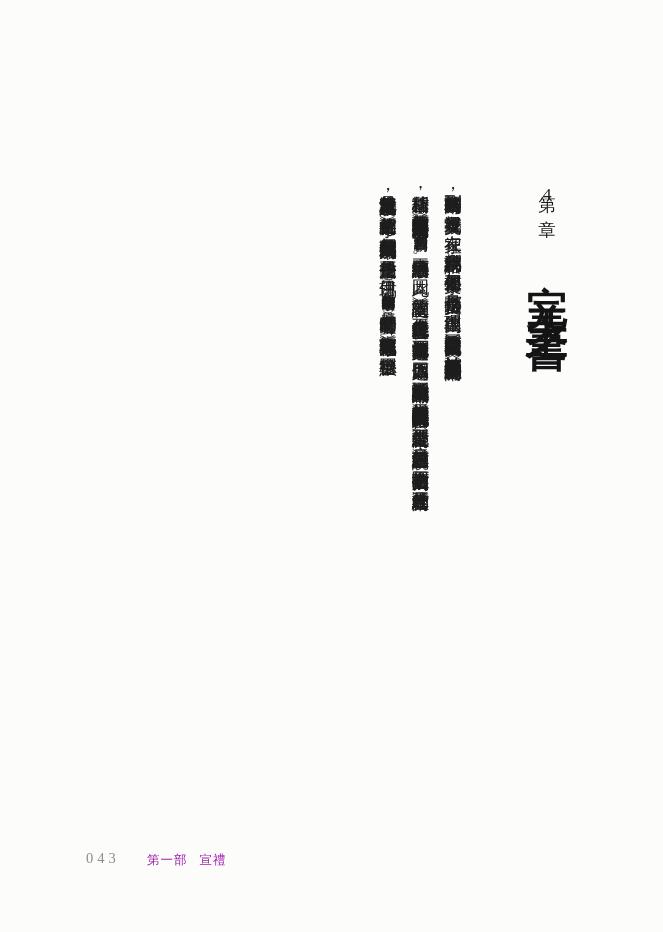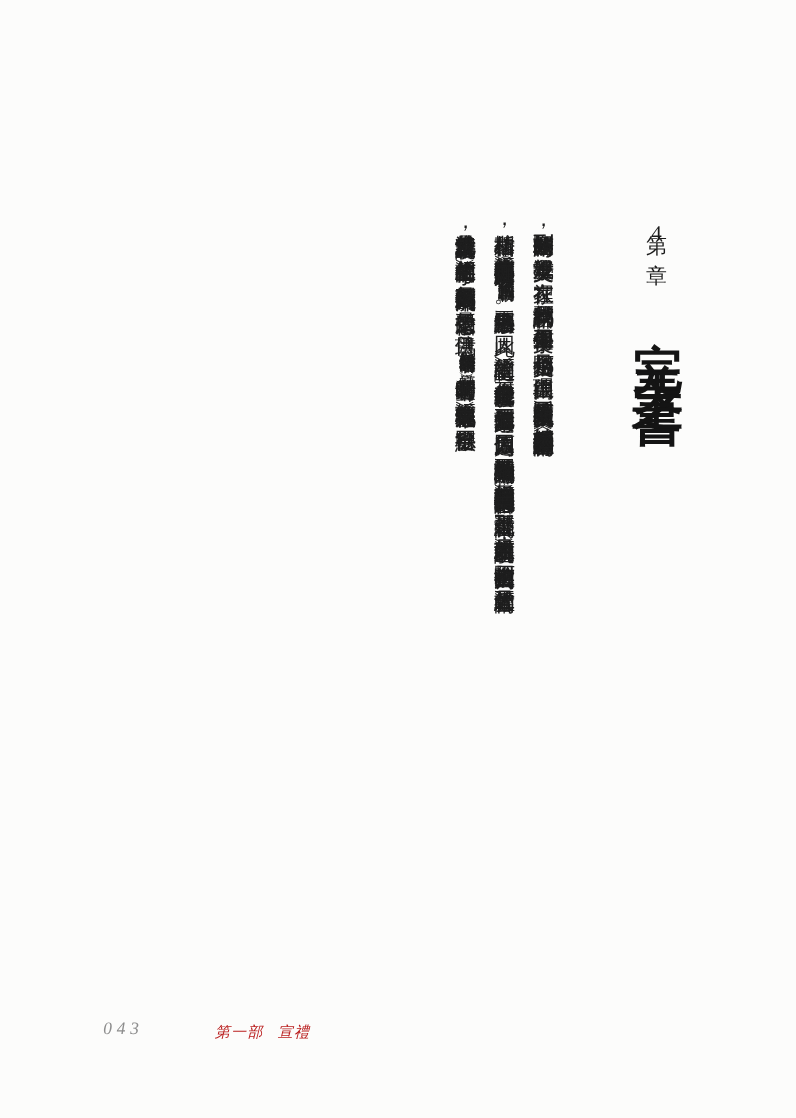--- a/index.html
+++ b/index.html
@@ -56,36 +56,34 @@
   }
   .note {
     font-size: 14px;
   }
   .footer {
     position: absolute;
     left: 0; top: 848px;
     width: 100%;
     height: 20px;
     color: #8d8d8d;
-    font-style: italic;
   }
   .folio {
     position: absolute;
     left: 86px; top: 2px;
     font-size: 14.5px;
     letter-spacing: 4px;
     color: #8d8d8d;
   }
   .running-title {
     position: absolute;
     left: 147px; top: 4px;
     font-size: 12.5px;
     letter-spacing: 1px;
-    color: #b91c1c;
-    margin-left: 32px;
+    color: #a21caf;
   }
   .running-title .sep {
     display: inline-block;
     width: 12px;
   }
 </style>
 </head>
 <body>
 
 <div class="page">

